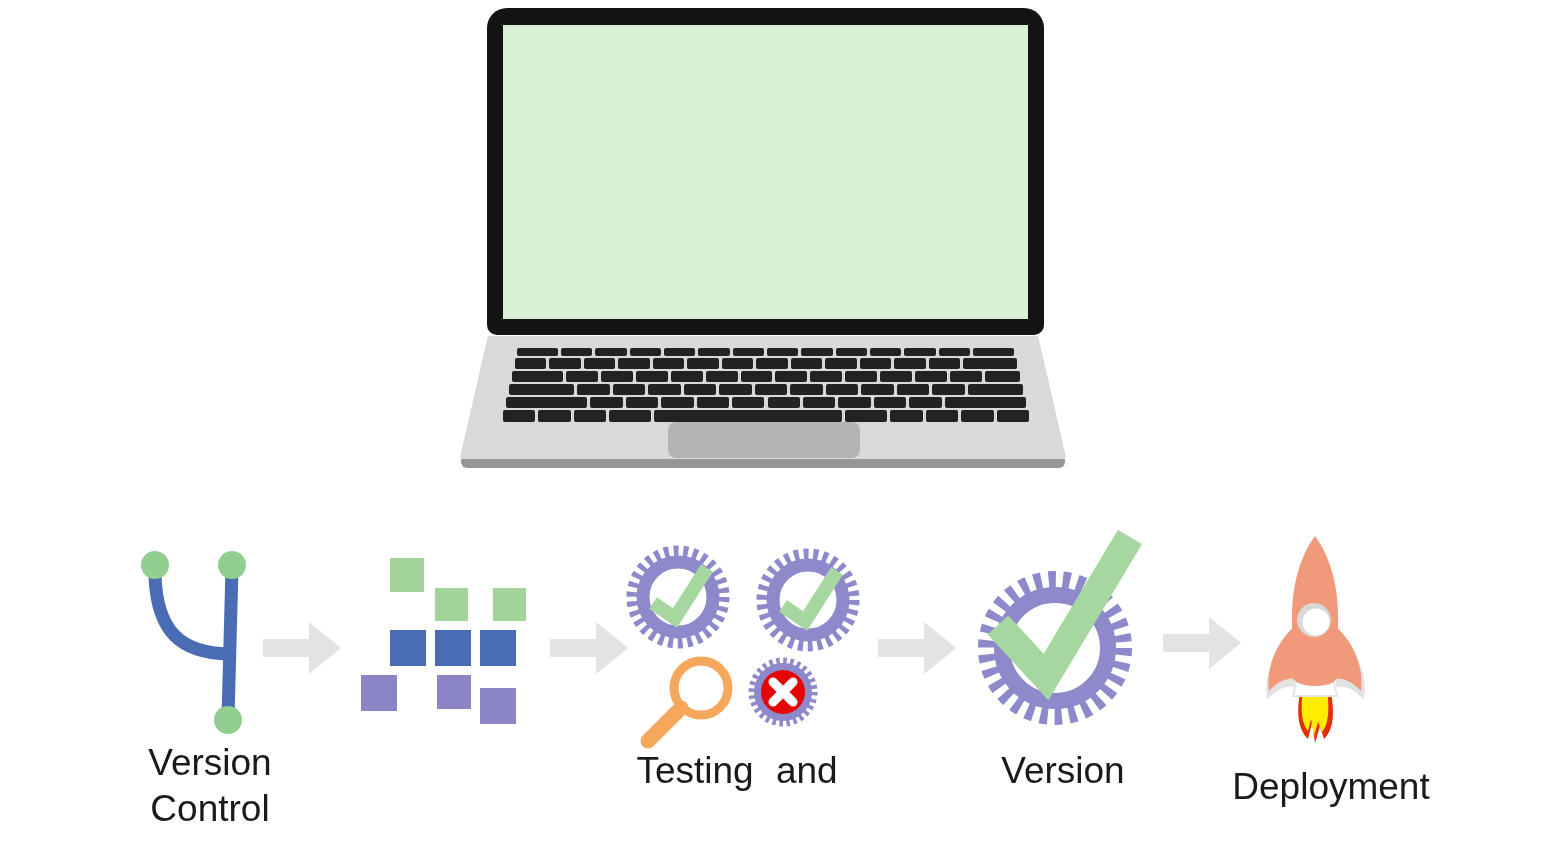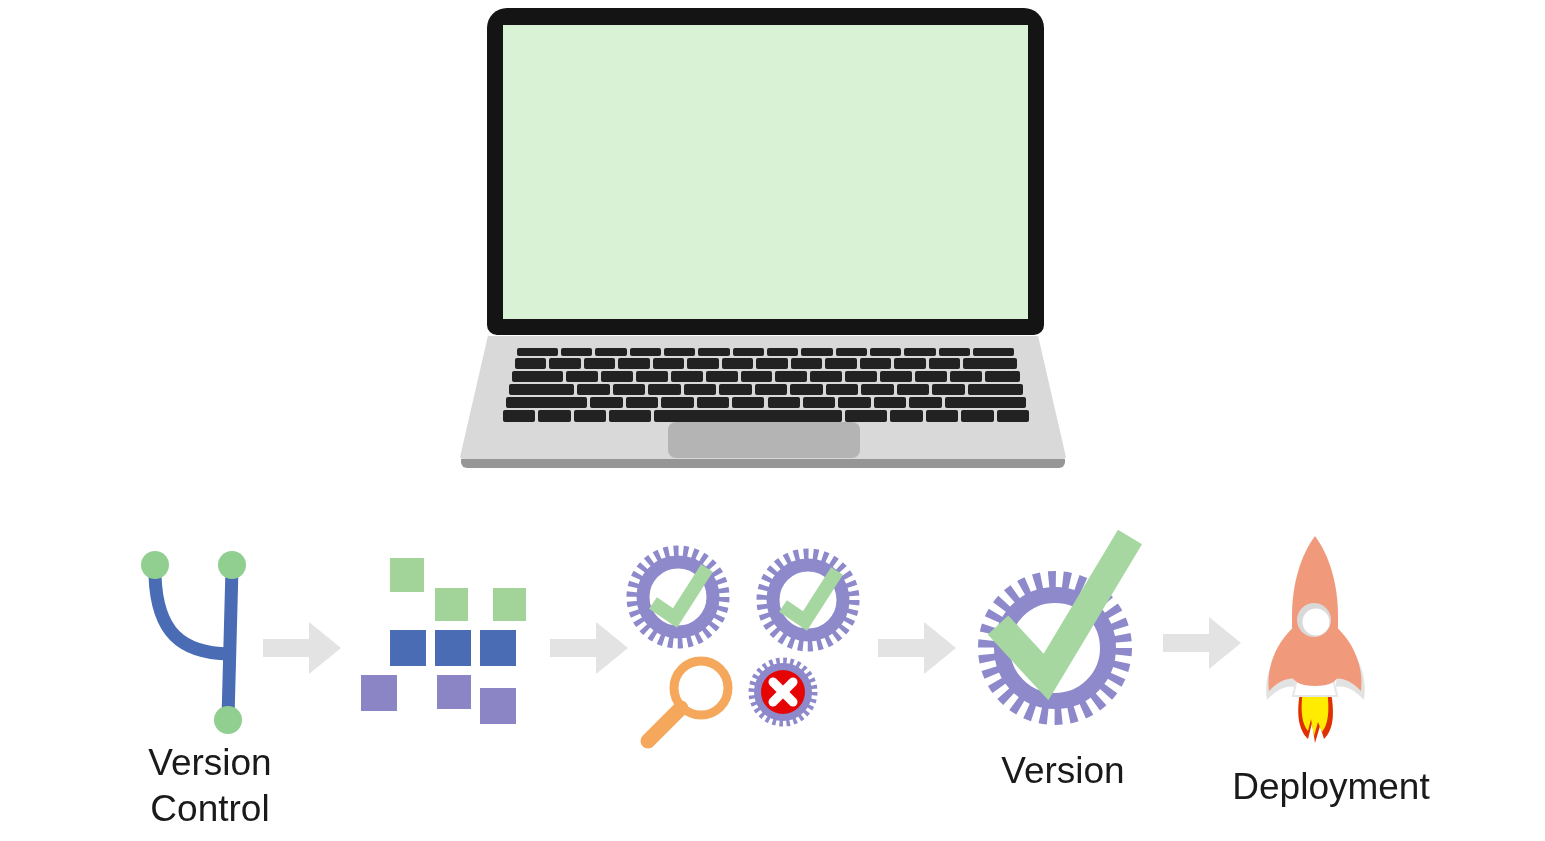--- a/index.html
+++ b/index.html
@@ -189,20 +189,21 @@
       <line x1="158" y1="142" x2="178" y2="162" stroke="#ffffff" stroke-width="9" stroke-linecap="round"></line>
       <line x1="178" y1="142" x2="158" y2="162" stroke="#ffffff" stroke-width="9" stroke-linecap="round"></line>
     </g>
 
     <g>
       <circle cx="86" cy="148" r="27" fill="none" stroke="#f5a85c" stroke-width="9"></circle>
       <line x1="66" y1="168" x2="33" y2="201" stroke="#f5a85c" stroke-width="15" stroke-linecap="round"></line>
     </g>
   </svg>
   <div class="stage-label" id="label-testing">
+    <div>Testing and</div>
   </div>
 
   <svg class="arrow" style="left:878px;top:622px" viewBox="0 0 78 52">
     <polygon points="0,17 46,17 46,0 78,26 46,52 46,35 0,35" fill="#e3e3e3"></polygon>
   </svg>
 
   <svg class="stage-icon" style="left:968px;top:525px;overflow:visible" width="185" height="200" viewBox="0 0 185 200">
     <circle cx="87" cy="123" r="68" fill="none" stroke="#8d89cb" stroke-width="18" stroke-dasharray="7.3 6.95"></circle>
     <circle cx="87" cy="123" r="53" fill="#ffffff" stroke="#8d89cb" stroke-width="16"></circle>
     <path d="M30,100 L78,152 L162,12" fill="none" stroke="#a7d7a1" stroke-width="28"></path>

